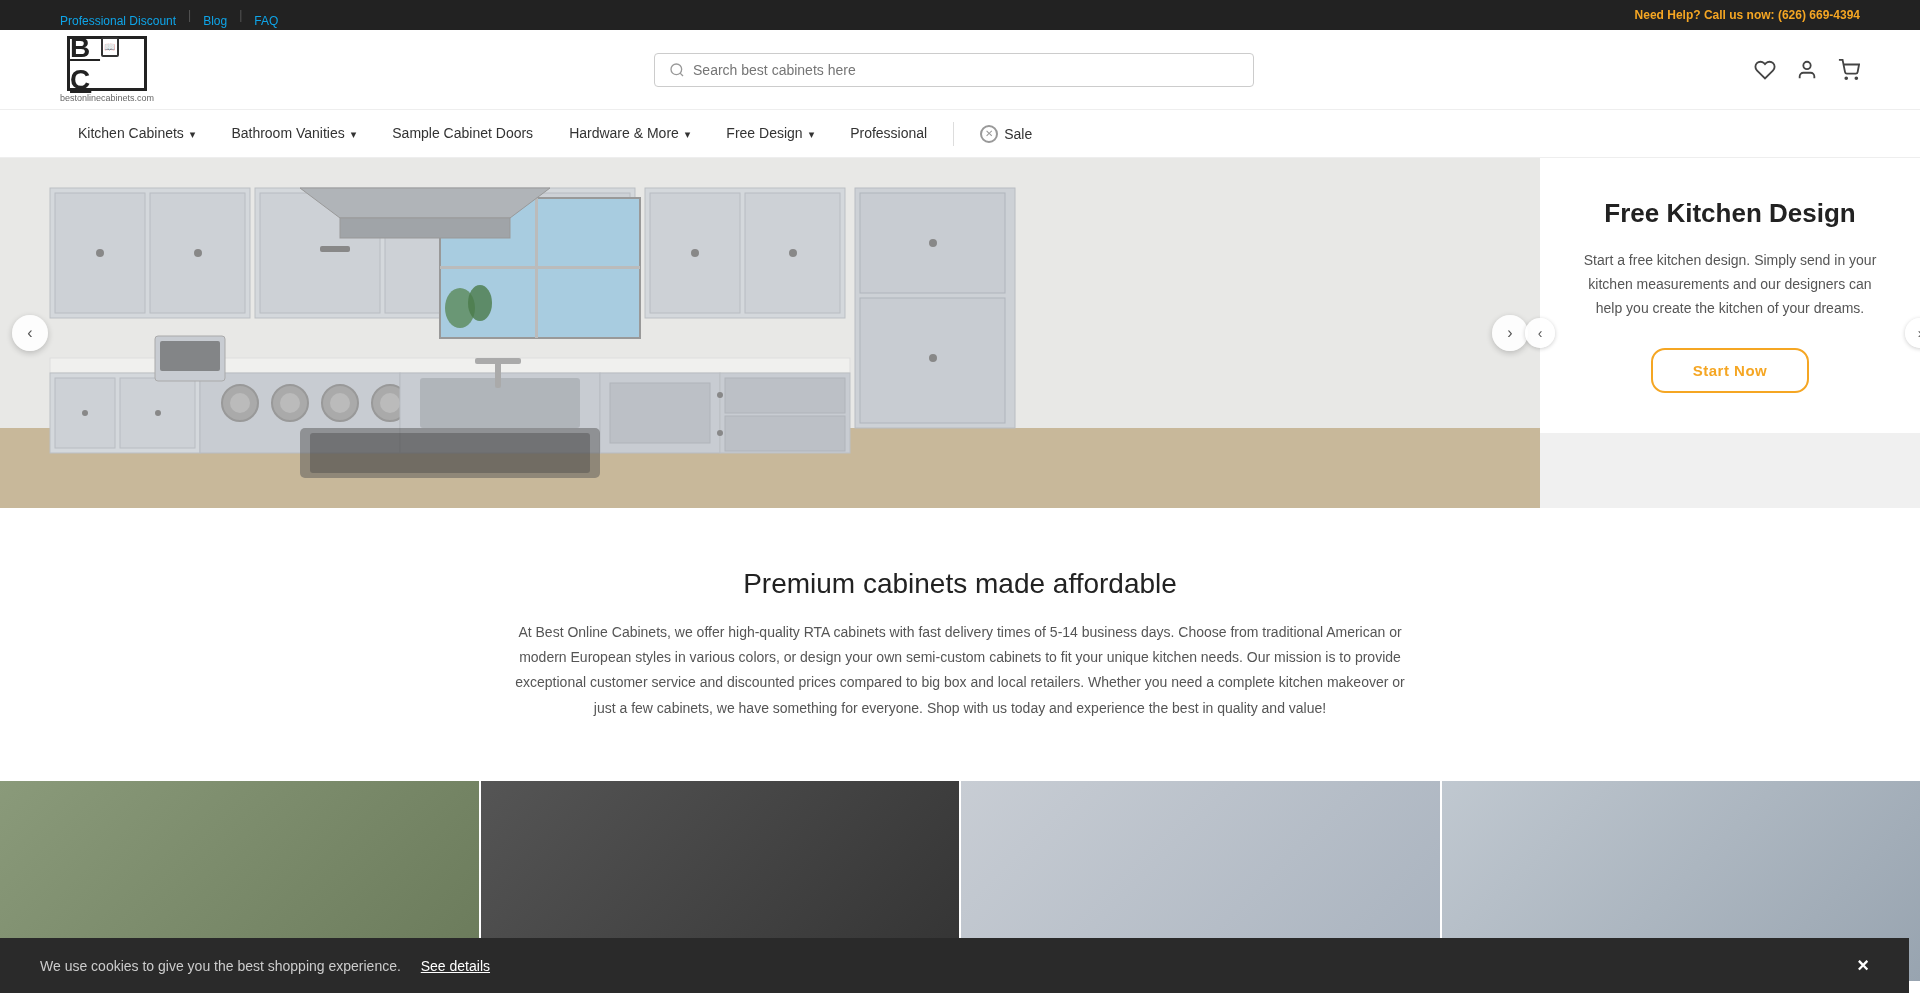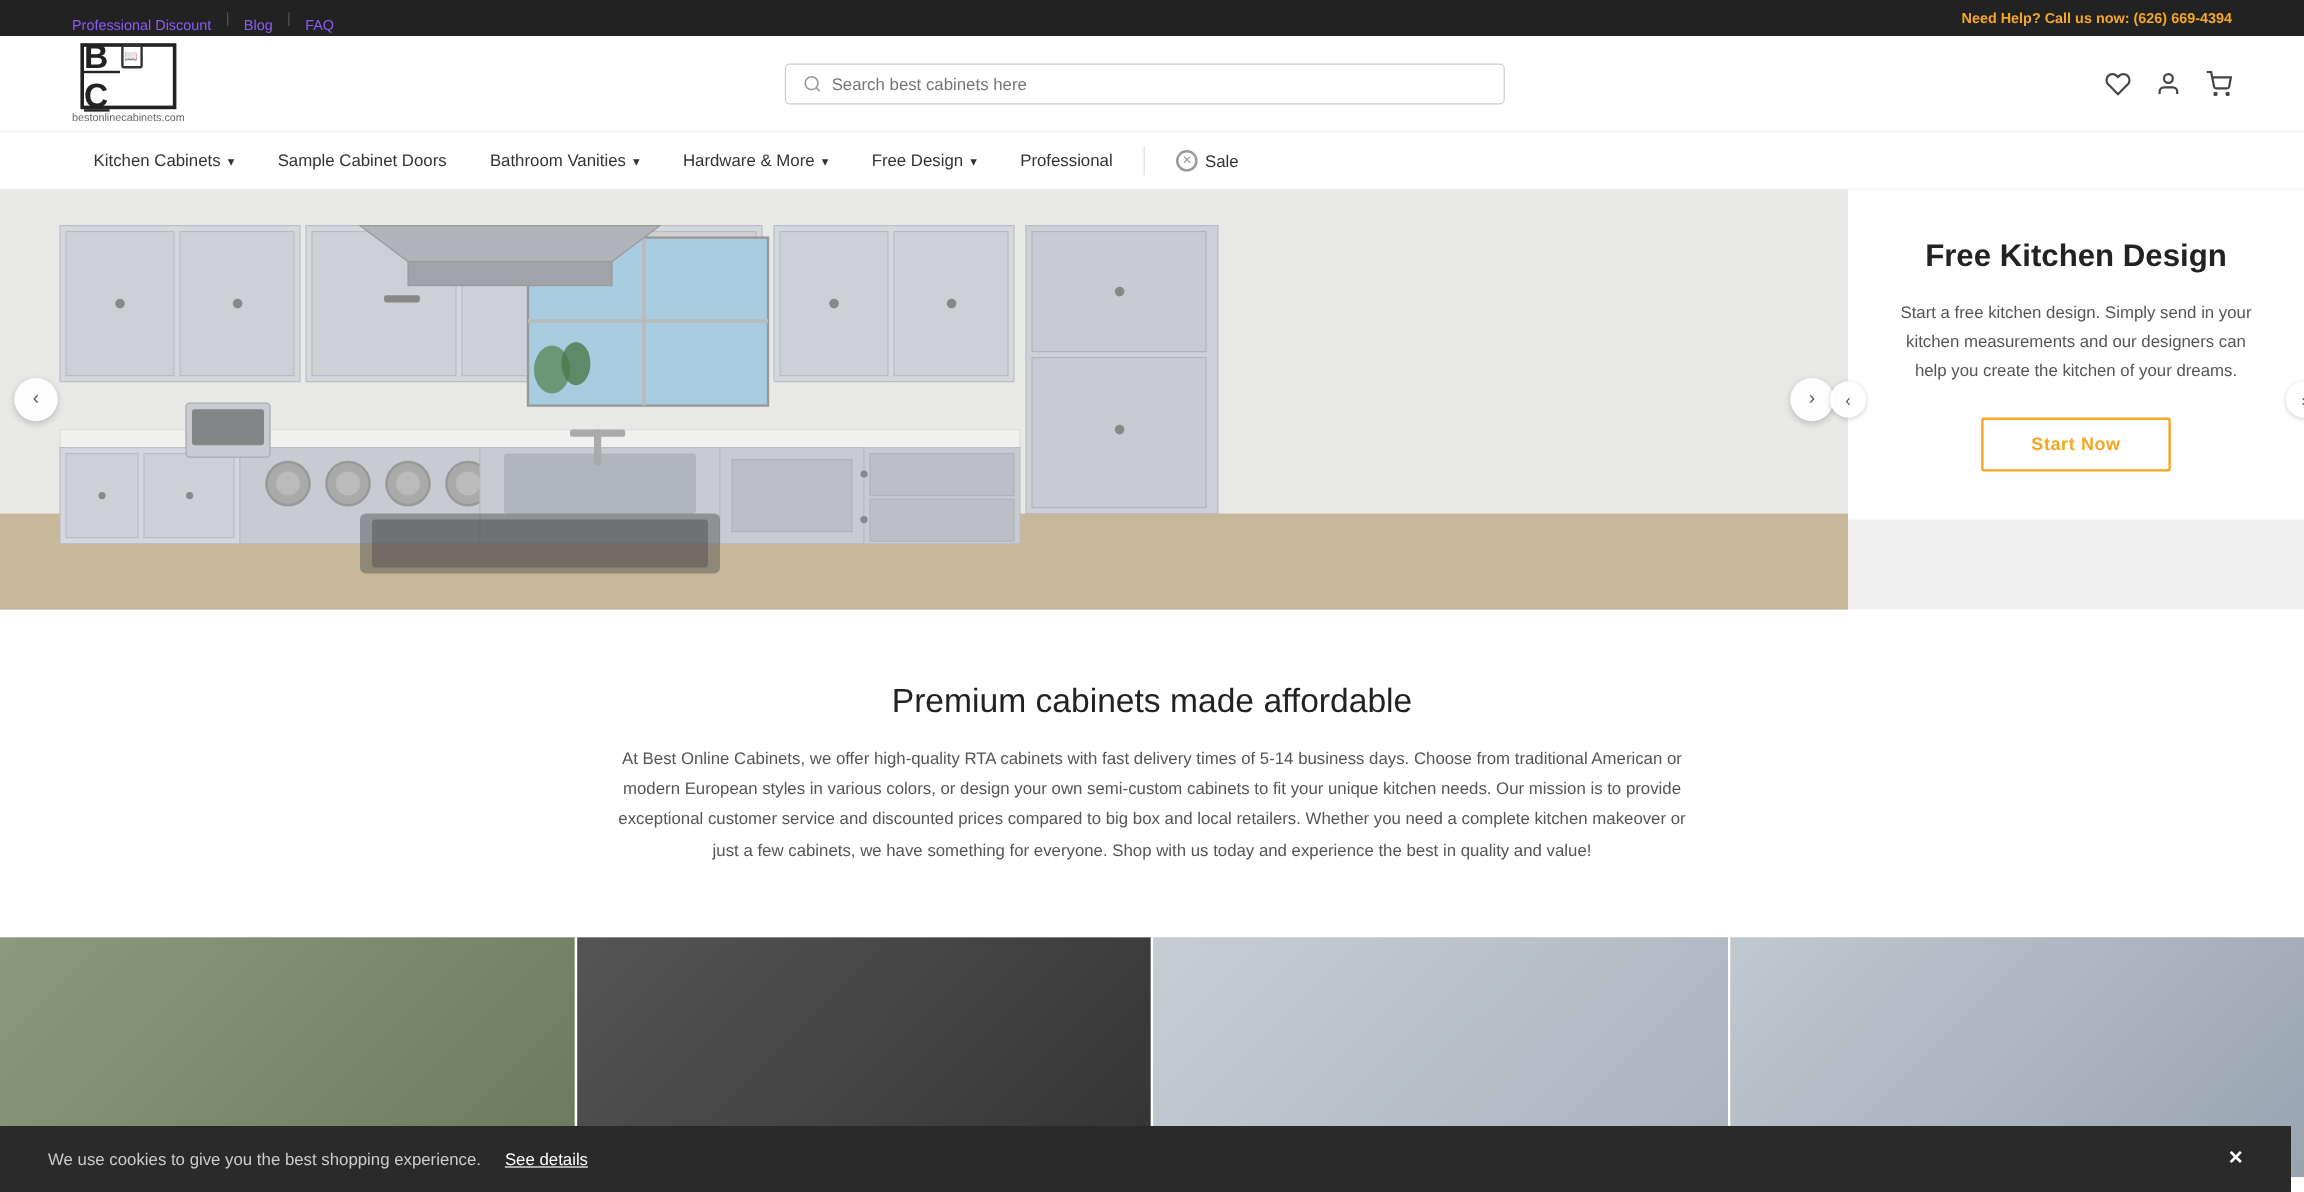--- a/index.html
+++ b/index.html
@@ -10,21 +10,21 @@
       background: #222;
       color: #ccc;
       font-size: 12px;
       display: flex;
       justify-content: space-between;
       align-items: center;
       padding: 0 60px;
       height: 30px;
     }
     .top-bar-left { display: flex; gap: 12px; align-items: center; }
-    .top-bar-left a { color: #8b5cf6; text-decoration: none; margin-top: 11px; }
+    .top-bar-left a { color: #0ea5e9; text-decoration: none; margin-top: 11px; }
     .top-bar-left span { color: #555; }
     .top-bar-right { color: #ccc; }
     .top-bar-right span { color: #f5a623; font-weight: bold; }
 
     
     .header {
       display: flex;
       align-items: center;
       justify-content: space-between;
       padding: 0 60px;
@@ -199,21 +199,21 @@
       margin-bottom: 28px;
     }
     .start-now-btn {
       border: 2px solid #f5a623;
       background: #fff;
       color: #f5a623;
       padding: 12px 40px;
       font-size: 15px;
       font-weight: bold;
       cursor: pointer;
-      border-radius: 2px;
+      border-radius: 14px;
       letter-spacing: 0.5px;
     }
 
     
     .hero-panel-container {
       position: relative;
       width: 380px;
       flex-shrink: 0;
     }
     .panel-nav-btn {
@@ -365,25 +365,25 @@
     </button>
   </div>
 </div>
 
 <nav class="nav">
   <a class="nav-item">
     <span>Kitchen Cabinets</span>
     <span class="chevron"></span>
   </a>
   <a class="nav-item">
-    <span>Sample Cabinet Doors</span>
+    <span>Bathroom Vanities</span>
+    <span class="chevron"></span>
   </a>
   <a class="nav-item">
-    <span>Bathroom Vanities</span>
-    <span class="chevron"></span>
+    <span>Sample Cabinet Doors</span>
   </a>
   <a class="nav-item">
     <span>Hardware &amp; More</span>
     <span class="chevron"></span>
   </a>
   <a class="nav-item">
     <span>Free Design</span>
     <span class="chevron"></span>
   </a>
   <a class="nav-item">

